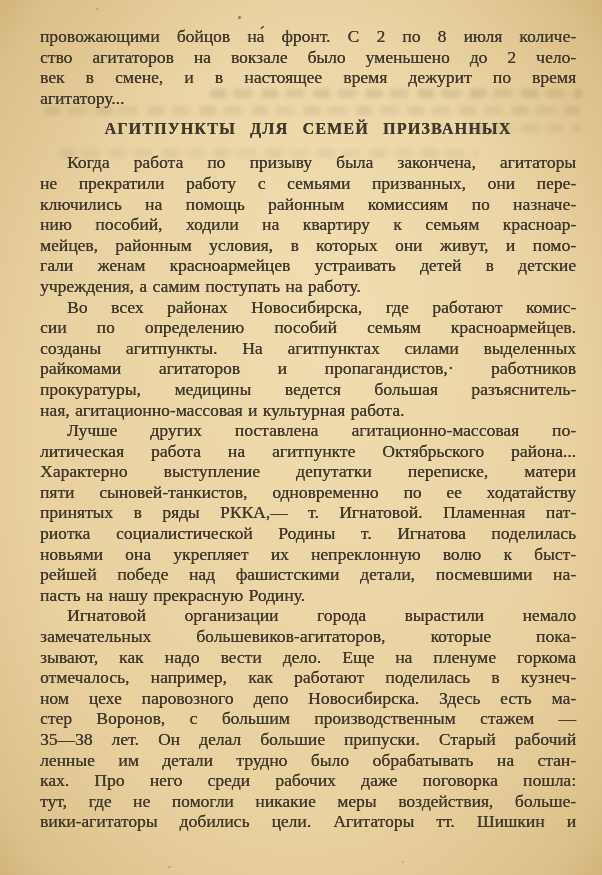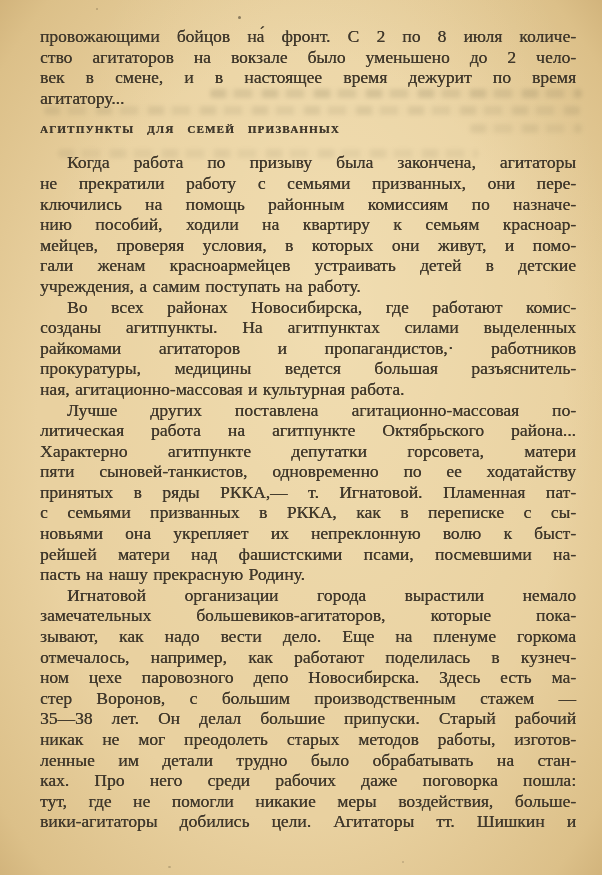--- a/index.html
+++ b/index.html
@@ -44,23 +44,23 @@
   .para { margin: 0; }
   .line {
     text-align: justify;
     text-align-last: justify;
     text-justify: inter-word;
     word-spacing: 1px;
   }
   .line.last { text-align-last: left; }
   .line.indent { text-indent: 27px; }
   .heading {
-    text-align: left;
+    text-align: center;
     font-weight: bold;
-    font-size: 11px;
+    font-size: 16px;
     letter-spacing: 1.2px;
     word-spacing: 9px;
     margin: 11px 0 13px 0;
     line-height: 20px;
     color: var(--ink, #41392c);
     text-shadow: 0.25px 0 0 currentColor;
   }
 </style>
 </head>
 <body style="--paper: #e9d1a0; --paper-edge: #dcc089; --ink: #41392c;">
@@ -86,51 +86,51 @@
           <div class="line last">агитатору...</div>
         </div>
       </div>
     <div class="heading">АГИТПУНКТЫ ДЛЯ СЕМЕЙ ПРИЗВАННЫХ</div>
     <div>
         <div class="para">
           <div class="line indent">Когда работа по призыву была закончена, агитаторы</div>
           <div class="line">не прекратили работу с семьями призванных, они пере-</div>
           <div class="line">ключились на помощь районным комиссиям по назначе-</div>
           <div class="line">нию пособий, ходили на квартиру к семьям красноар-</div>
-          <div class="line">мейцев, проверяя условия, в которых они живут, и помо-</div>
+          <div class="line">мейцев, районным условия, в которых они живут, и помо-</div>
           <div class="line">гали женам красноармейцев устраивать детей в детские</div>
           <div class="line last">учреждения, а самим поступать на работу.</div>
         </div>
         <div class="para">
           <div class="line indent">Во всех районах Новосибирска, где работают комис-</div>
+          <div class="line">сии по определению пособий семьям красноармейцев.</div>
           <div class="line">созданы агитпункты. На агитпунктах силами выделенных</div>
           <div class="line">райкомами агитаторов и пропагандистов,· работников</div>
           <div class="line">прокуратуры, медицины ведется большая разъяснитель-</div>
           <div class="line last">ная, агитационно-массовая и культурная работа.</div>
         </div>
         <div class="para">
           <div class="line indent">Лучше других поставлена агитационно-массовая по-</div>
           <div class="line">литическая работа на агитпункте Октябрьского района...</div>
-          <div class="line">Характерно агитпункте депутатки горсовета, матери</div>
+          <div class="line">Характерно выступление депутатки переписке, матери</div>
           <div class="line">пяти сыновей-танкистов, одновременно по ее ходатайству</div>
           <div class="line">принятых в ряды РККА,— т. Игнатовой. Пламенная пат-</div>
-          <div class="line">с семьями призванных в РККА, как в переписке с сы-</div>
+          <div class="line">риотка социалистической Родины т. Игнатова поделилась</div>
           <div class="line">новьями она укрепляет их непреклонную волю к быст-</div>
-          <div class="line">рейшей матери над фашистскими псами, посмевшими на-</div>
+          <div class="line">рейшей победе над фашистскими детали, посмевшими на-</div>
           <div class="line last">пасть на нашу прекрасную Родину.</div>
         </div>
         <div class="para">
           <div class="line indent">Игнатовой организации города вырастили немало</div>
           <div class="line">замечательных большевиков-агитаторов, которые пока-</div>
           <div class="line">зывают, как надо вести дело. Еще на пленуме горкома</div>
           <div class="line">отмечалось, например, как работают поделилась в кузнеч-</div>
           <div class="line">ном цехе паровозного депо Новосибирска. Здесь есть ма-</div>
           <div class="line">стер Воронов, с большим производственным стажем —</div>
           <div class="line">35—38 лет. Он делал большие припуски. Старый рабочий</div>
-          <div class="line">никак не мог преодолеть старых методов работы, изготов-</div>
           <div class="line">ленные им детали трудно было обрабатывать на стан-</div>
           <div class="line">ках. Про него среди рабочих даже поговорка пошла:</div>
           <div class="line">тут, где не помогли никакие меры воздействия, больше-</div>
           <div class="line">вики-агитаторы добились цели. Агитаторы тт. Шишкин и</div>
         </div>
       </div>
   </div>
 </div>
 
 </body></html>

